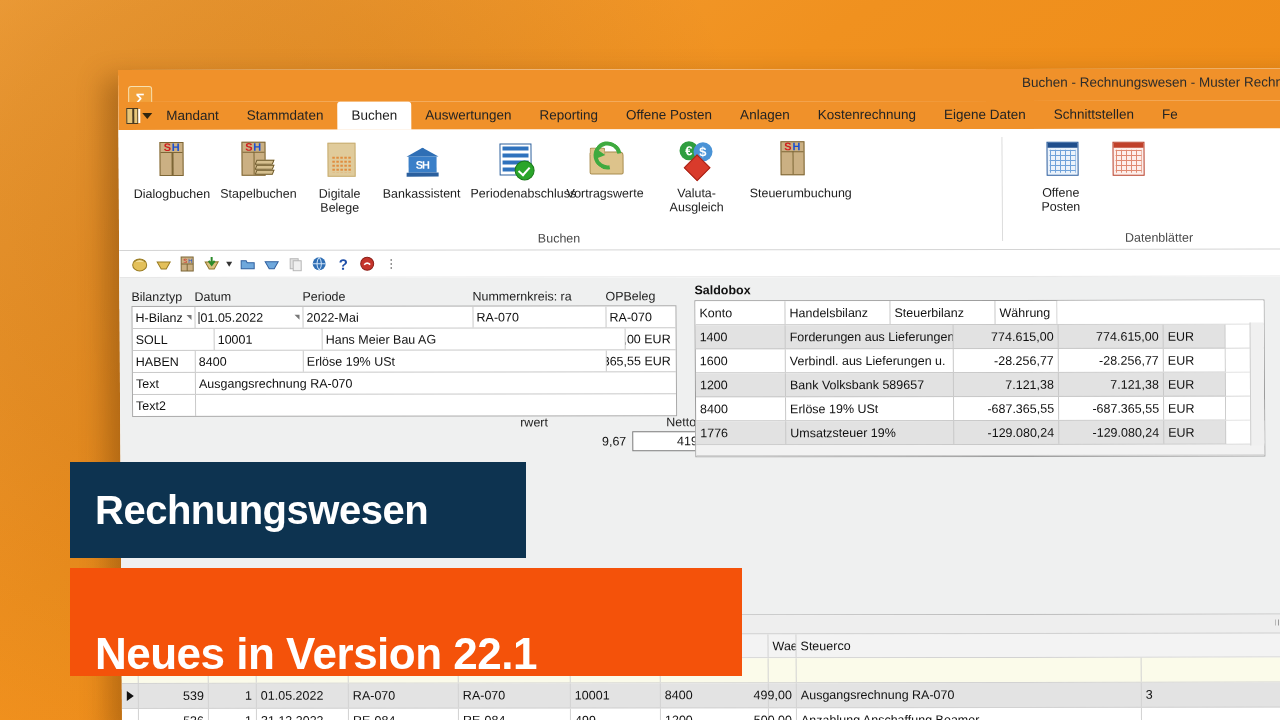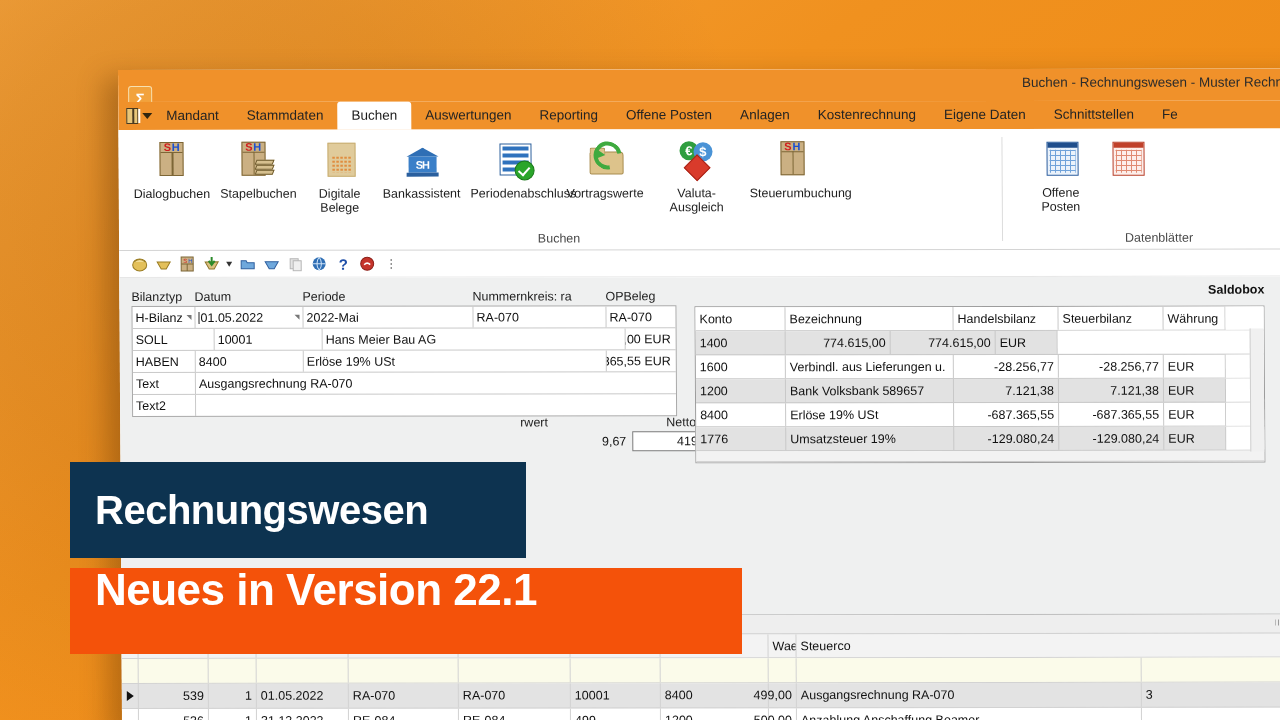--- a/index.html
+++ b/index.html
@@ -259,21 +259,21 @@
   .fcell:last-child{border-right:none;}
   .fcell.num{justify-content:flex-end;padding-right:5px;}
   .drophint{
     margin-left:auto;width:0;height:0;border-left:5px solid transparent;
     border-top:5px solid #777;
   }
   .caret-txt{border-left:1px solid #222;height:12px;margin-right:1px;}
 
   
   .saldobox{position:absolute;left:575px;top:6px;width:570px;}
-  .saldotitle{font-size:12.5px;font-weight:bold;color:#111;margin-bottom:9px;text-align:right;}
+  .saldotitle{font-size:12.5px;font-weight:bold;color:#111;margin-bottom:3px;}
   .sgrid{border:1px solid #9c9c9c;background:#fff;}
   .srow{display:flex;height:23px;border-bottom:1px solid #c8c8c8;}
   .srow:last-child{border-bottom:none;}
   .srow.head{background:#fff;}
   .srow.alt{background:#e2e2e2;}
   .scell{
     border-right:1px solid #c8c8c8;font-size:12.5px;color:#111;display:flex;
     align-items:center;padding:0 4px;box-sizing:border-box;overflow:hidden;white-space:nowrap;
   }
   .scell.num{justify-content:flex-end;}
@@ -324,22 +324,22 @@
   
   .promo1{
     position:absolute;left:70px;top:462px;width:456px;height:96px;
     background:#0d3350;display:flex;align-items:center;
   }
   .promo1 .t{
     color:#fff;font-size:40px;font-weight:bold;padding-left:25px;letter-spacing:-0.5px;
     line-height:1;
   }
   .promo2{
-    position:absolute;left:70px;top:568px;width:672px;height:86px;
-    background:#f4520a;display:flex;align-items:flex-start;
+    position:absolute;left:70px;top:568px;width:672px;height:108px;
+    background:#f4520a;display:flex;align-items:flex-end;
   }
   .promo2 .t{
     color:#fff;font-size:44px;font-weight:bold;padding-left:25px;letter-spacing:-0.5px;
     line-height:1;
   }
 </style>
 </head>
 <body>
 
 <div id="backdrop"></div>
@@ -757,29 +757,29 @@
           <span>419,33</span>
         </span>
       </div>
     </div>
 
     <div class="saldobox">
       <div class="saldotitle">Saldobox</div>
       <div class="sgrid" style="position:relative;">
         <div class="srow head">
           <div class="scell" style="width:90px;">Konto</div>
-          <div class="scell" style="width:168px;">Bezeichnung</div>
           <div class="scell" style="width:105px;">Handelsbilanz</div>
           <div class="scell" style="width:105px;">Steuerbilanz</div>
           <div class="scell" style="width:62px;">Währung</div>
           <div class="scell sfill"></div>
         </div>
 
         <div class="srow alt">
           <div class="scell" style="width:90px;">1400</div>
+          <div class="scell" style="width:168px;">Forderungen aus Lieferungen</div>
           <div class="scell num" style="width:105px;">774.615,00</div>
           <div class="scell num" style="width:105px;">774.615,00</div>
           <div class="scell" style="width:62px;">EUR</div>
           <div class="scell sfill"></div>
         </div>
 
         <div class="srow">
           <div class="scell" style="width:90px;">1600</div>
           <div class="scell" style="width:168px;text-align:right;">Verbindl. aus Lieferungen u.</div>
           <div class="scell num" style="width:105px;">-28.256,77</div>

